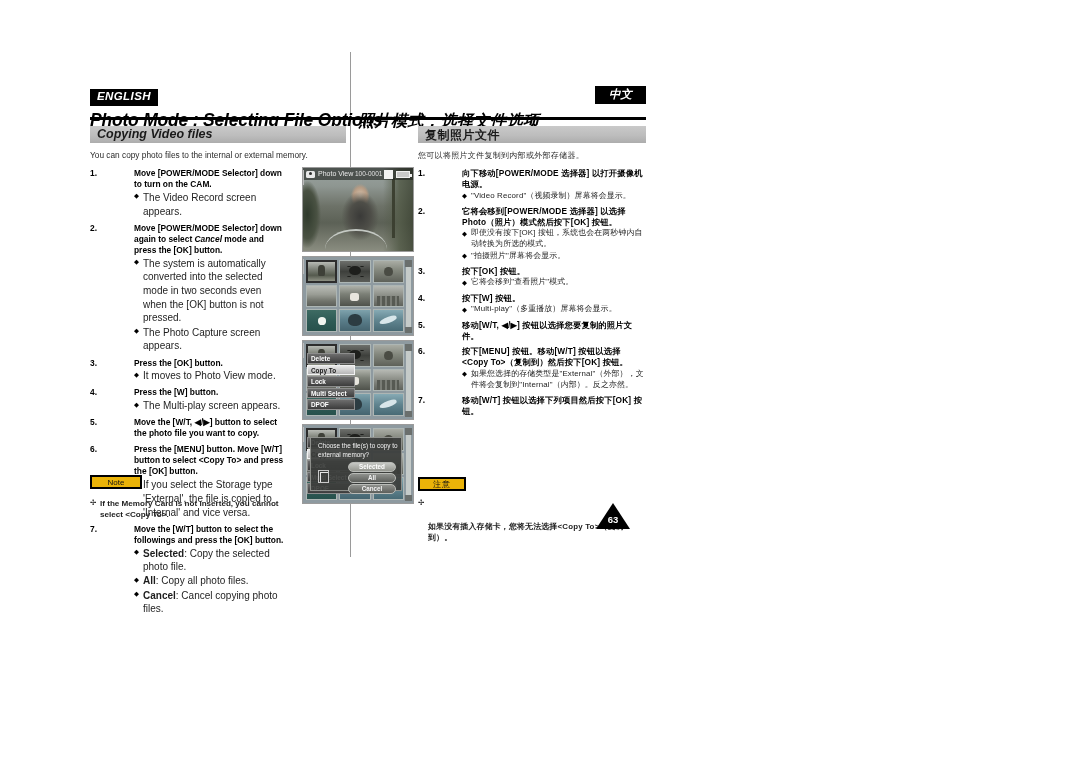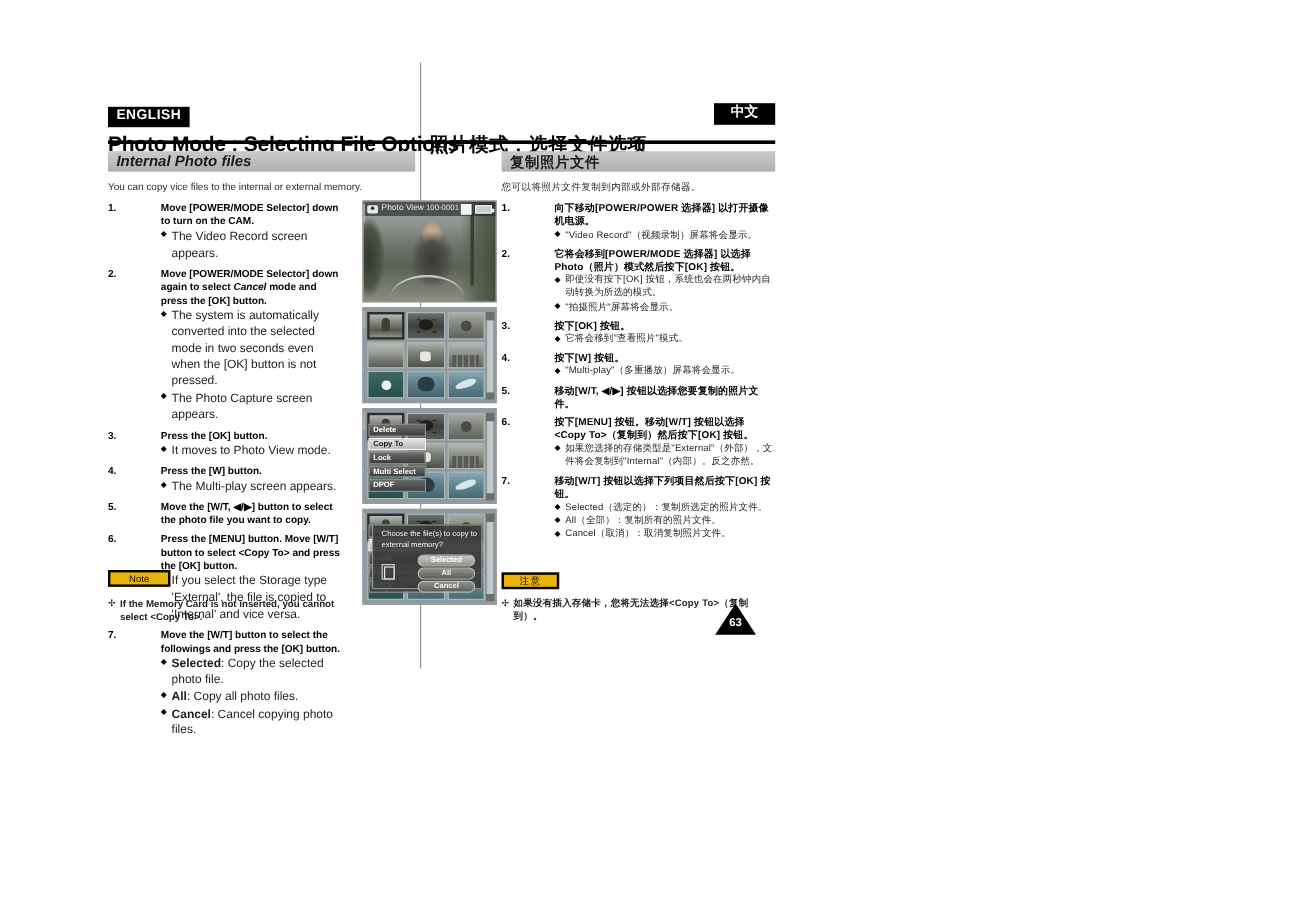--- a/index.html
+++ b/index.html
@@ -17,21 +17,21 @@
 
   
   .center-rule {
     position: absolute;
     left: 350px; top: 52px;
     width: 1px; height: 505px;
     background: #9a9a9a;
   }
 
   
-  .hdr { position: absolute; left: 90px; top: 86px; width: 556px; }
+  .hdr { position: absolute; left: 90px; top: 86px; width: 556px; font-style: italic; }
   .lang-tag {
     display: inline-block;
     background: #000; color: #fff;
     font-weight: bold; font-size: 11.5px;
     letter-spacing: .4px;
     padding: 2px 7px 3px 7px;
     line-height: 1;
   }
   .lang-tag-cn {
     position: absolute; right: 0px; top: 0px;
@@ -139,21 +139,21 @@
   #note-cn span { font-size: 8px; letter-spacing: 1px;}
 
   .note-body { position: absolute; display: flex; }
   #notebody-en { left: 90px; top: 498px; width: 205px; }
   #notebody-cn { left: 418px; top: 498px; width: 215px; }
   .note-mark {
     width: 10px; flex: 0 0 10px;
     font-size: 7.5px; line-height: 1.4; color: #000;
   }
   .note-txt { flex: 1 1 auto; font-size: 8.1px; line-height: 1.37; color: #1d1d1d; font-weight: bold; }
-  #notebody-cn .note-txt { font-size: 7.9px; letter-spacing: .2px;}
+  #notebody-cn .note-txt { font-size: 7.9px; letter-spacing: .2px; margin-top: 24px;}
 
   
   .pagebadge {
     position: absolute; left: 596px; top: 503px;
     width: 34px; height: 26px;
   }
   .pagebadge .tri {
     position: absolute; left: 0; top: 0;
     width: 0; height: 0;
     border-left: 17px solid transparent;
@@ -366,26 +366,26 @@
     <div class="lang-tag">ENGLISH</div>
     <div class="lang-tag-cn">中文</div>
     <div class="title-row">
       <div class="title-en">Photo Mode : Selecting File Options</div>
       <div class="title-cn">照片模式：选择文件选项</div>
     </div>
   </div>
   <div class="hdr-rule"></div>
 
   <div class="secbar" id="secbar-en">
-    <span>Internal Photo files</span>
+    <span>Copying Video files</span>
   </div>
   <div class="secbar cn" id="secbar-cn">
     <span>复制照片文件</span>
   </div>
-  <div class="lead" id="lead-en">You can copy vice files to the internal or external memory.</div>
+  <div class="lead" id="lead-en">You can copy photo files to the internal or external memory.</div>
   <div class="lead" id="lead-cn">您可以将照片文件复制到内部或外部存储器。</div>
 
   <div class="col" id="col-en">
       <div class="step">
         <div class="step-num">1.</div>
         <div class="step-body">
           <div class="step-head">Move [POWER/MODE Selector] down to turn on the CAM.</div>
           <div class="bullets">
             <div class="bul">
               <div class="bul-mark">◆</div>
@@ -471,21 +471,21 @@
             </div>
           </div>
         </div>
       </div>
     </div>
 
   <div class="col cn" id="col-cn">
       <div class="step">
         <div class="step-num">1.</div>
         <div class="step-body">
-          <div class="step-head">向下移动[POWER/POWER 选择器] 以打开摄像机电源。</div>
+          <div class="step-head">向下移动[POWER/MODE 选择器] 以打开摄像机电源。</div>
           <div class="bullets">
             <div class="bul">
               <div class="bul-mark">◆</div>
               <div class="bul-txt">"Video Record"（视频录制）屏幕将会显示。</div>
             </div>
           </div>
         </div>
       </div>
       <div class="step">
         <div class="step-num">2.</div>
@@ -542,34 +542,20 @@
               <div class="bul-mark">◆</div>
               <div class="bul-txt">如果您选择的存储类型是"External"（外部），文件将会复制到"Internal"（内部）。反之亦然。</div>
             </div>
           </div>
         </div>
       </div>
       <div class="step">
         <div class="step-num">7.</div>
         <div class="step-body">
           <div class="step-head">移动[W/T] 按钮以选择下列项目然后按下[OK] 按钮。</div>
-          <div class="bullets">
-            <div class="bul">
-              <div class="bul-mark">◆</div>
-              <div class="bul-txt">Selected（选定的）：复制所选定的照片文件。</div>
-            </div>
-            <div class="bul">
-              <div class="bul-mark">◆</div>
-              <div class="bul-txt">All（全部）：复制所有的照片文件。</div>
-            </div>
-            <div class="bul">
-              <div class="bul-mark">◆</div>
-              <div class="bul-txt">Cancel（取消）：取消复制照片文件。</div>
-            </div>
-          </div>
         </div>
       </div>
     </div>
 
   <div class="notebox" id="note-en">
     <span>Note</span>
   </div>
   <div class="note-body" id="notebody-en">
     <div class="note-mark">✢</div>
     <div class="note-txt">If the Memory Card is not inserted, you cannot select &lt;Copy To&gt;.</div>

